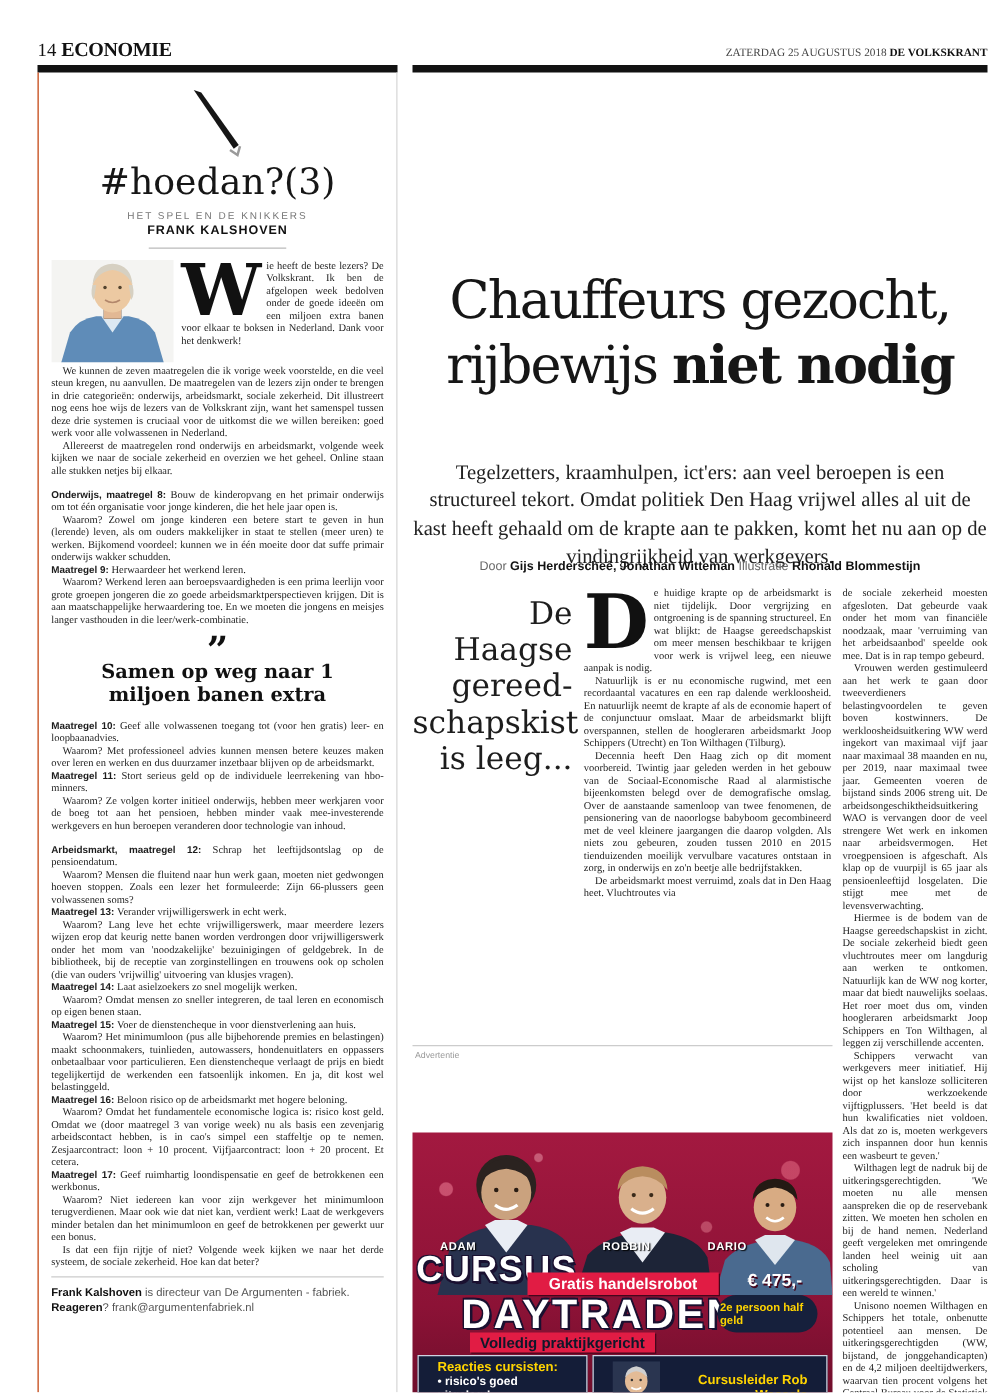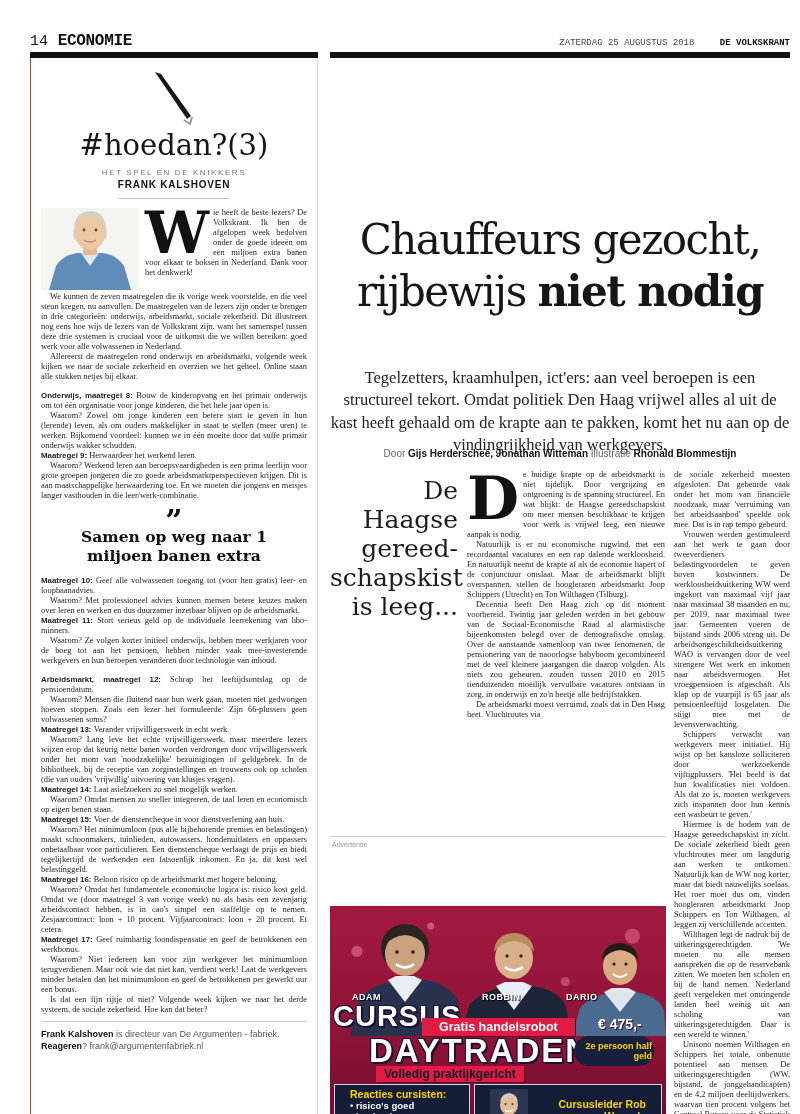--- a/index.html
+++ b/index.html
@@ -1,24 +1,24 @@
 <!DOCTYPE html>
 <html lang="nl"><head>
 <meta charset="utf-8">
 <style>
   html,body{margin:0;padding:0;background:#fff;}
   .page{position:relative;width:800px;height:1114px;background:#fff;overflow:hidden;
         font-family:"Liberation Serif",serif;color:#1a1a1a;}
   
   .masthead{position:absolute;top:32px;left:30px;width:760px;display:flex;
-            justify-content:space-between;align-items:baseline;font-family:Liberation Mono, monospace;}
+            justify-content:space-between;align-items:baseline;font-family:Liberation Serif, serif;}
   .pageno{font-size:15px;font-weight:400;color:#111;}
   .section{font-size:16px;font-weight:700;letter-spacing:-0.3px;color:#111;}
   .mh-right{font-size:9px;color:#444;}
-  .mh-right .brand{font-weight:700;color:#111;margin-left:20px;}
+  .mh-right .brand{font-weight:700;color:#111;}
   .bar{position:absolute;top:52px;height:6px;background:#121212;}
   .bar-left{left:30px;width:288px;}
   .bar-right{left:330px;width:460px;}
   
   .colframe{position:absolute;left:30px;top:58px;width:288px;height:1056px;
             border-left:1px solid #c2410c;border-right:1px solid #d8d8d8;box-sizing:border-box;
             padding:0 10px;}
   .quill{display:block;margin:14px auto 2px auto;}
   .col-title{font-family:"DejaVu Serif",serif;font-size:29px;text-align:center;margin:2px 0 6px 0;
              font-weight:400;color:#161616;}
@@ -81,21 +81,21 @@
              letter-spacing:1px;text-shadow:2px 2px 0 #1a1030,-1px -1px 0 #1a1030,1px -1px 0 #1a1030,-1px 1px 0 #1a1030;}
   .ad-banner1{position:absolute;left:92px;top:112px;background:#e11c44;color:#fff;font-weight:700;
               font-size:12.5px;padding:2px 17px;box-shadow:1px 1px 0 #45061c;}
   .ad-daytraden{position:absolute;left:0;top:126px;width:300px;text-align:center;color:#fff;
                 font-weight:700;font-size:33px;letter-spacing:2px;
                 text-shadow:2px 2px 0 #1a1030,-1px -1px 0 #1a1030,1px -1px 0 #1a1030,-1px 1px 0 #1a1030;}
   .ad-price{position:absolute;left:268px;top:110px;color:#fff;font-weight:700;font-size:14px;
             text-shadow:1px 1px 0 #45061c;}
   .ad-badge{position:absolute;left:244px;top:130px;width:80px;height:30px;background:#16203c;
             border-radius:15px;color:#ffd400;font-weight:700;font-size:9px;line-height:10px;
-            display:flex;align-items:center;justify-content:center;text-align:right;padding:2px;box-sizing:border-box;}
+            display:flex;align-items:center;justify-content:center;text-align:left;padding:2px;box-sizing:border-box;}
   .ad-banner2{position:absolute;left:46px;top:160px;background:#e11c44;color:#0f172a;font-weight:700;
               font-size:12px;padding:1px 8px;box-shadow:1px 1px 0 #45061c;}
   .ad-box{position:absolute;top:178px;background:#141d38;border:1px solid #cfd4e2;box-sizing:border-box;
           padding:3px 15px;}
   .ad-box-left{left:4px;width:136px;height:52px;}
   .ad-box-right{left:144px;width:188px;height:52px;display:flex;gap:19px;align-items:center;}
   .ad-box-title{color:#ffd400;font-weight:700;font-size:10.5px;line-height:12px;}
   .ad-bullet{color:#fff;font-size:9.5px;line-height:11px;font-weight:700;}
   .ad-box-text{color:#fff;font-size:10px;line-height:11.5px;font-weight:700;text-align:right;}
   .ad-schedule{position:absolute;left:0;top:232px;width:336px;height:13px;background:#fff;
@@ -214,22 +214,22 @@
         <div>
             <p class="bp ind">Natuurlijk is er nu economische rugwind, met een recordaantal vacatures en een rap dalende werkloosheid. En natuurlijk neemt de krapte af als de economie hapert of de conjunctuur omslaat. Maar de arbeidsmarkt blijft overspannen, stellen de hoogleraren arbeidsmarkt Joop Schippers (Utrecht) en Ton Wilthagen (Tilburg).</p>
             <p class="bp ind">Decennia heeft Den Haag zich op dit moment voorbereid. Twintig jaar geleden werden in het gebouw van de Sociaal-Economische Raad al alarmistische bijeenkomsten belegd over de demografische omslag. Over de aanstaande samenloop van twee fenomenen, de pensionering van de naoorlogse babyboom gecombineerd met de veel kleinere jaargangen die daarop volgden. Als niets zou gebeuren, zouden tussen 2010 en 2015 tienduizenden moeilijk vervulbare vacatures ontstaan in zorg, in onderwijs en zo'n beetje alle bedrijfstakken.</p>
             <p class="bp ind">De arbeidsmarkt moest verruimd, zoals dat in Den Haag heet. Vluchtroutes via</p>
           </div>
       </div>
       <div class="c2">
         <div>
             <p class="bp">de sociale zekerheid moesten afgesloten. Dat gebeurde vaak onder het mom van financiële noodzaak, maar 'verruiming van het arbeidsaanbod' speelde ook mee. Dat is in rap tempo gebeurd.</p>
             <p class="bp ind">Vrouwen werden gestimuleerd aan het werk te gaan door tweeverdieners belastingvoordelen te geven boven kostwinners. De werkloosheidsuitkering WW werd ingekort van maximaal vijf jaar naar maximaal 38 maanden en nu, per 2019, naar maximaal twee jaar. Gemeenten voeren de bijstand sinds 2006 streng uit. De arbeidsongeschiktheidsuitkering WAO is vervangen door de veel strengere Wet werk en inkomen naar arbeidsvermogen. Het vroegpensioen is afgeschaft. Als klap op de vuurpijl is 65 jaar als pensioenleeftijd losgelaten. Die stijgt mee met de levensverwachting.</p>
+            <p class="bp ind">Hiermee is de bodem van de Haagse gereedschapskist in zicht. De sociale zekerheid biedt geen vluchtroutes meer om langdurig aan werken te ontkomen. Natuurlijk kan de WW nog korter, maar dat biedt nauwelijks soelaas. Het roer moet dus om, vinden hoogleraren arbeidsmarkt Joop Schippers en Ton Wilthagen, al leggen zij verschillende accenten.</p>
             <p class="bp ind">Schippers verwacht van werkgevers meer initiatief. Hij wijst op het kansloze solliciteren door werkzoekende vijftigplussers. 'Het beeld is dat hun kwalificaties niet voldoen. Als dat zo is, moeten werkgevers zich inspannen door hun kennis een wasbeurt te geven.'</p>
-            <p class="bp ind">Hiermee is de bodem van de Haagse gereedschapskist in zicht. De sociale zekerheid biedt geen vluchtroutes meer om langdurig aan werken te ontkomen. Natuurlijk kan de WW nog korter, maar dat biedt nauwelijks soelaas. Het roer moet dus om, vinden hoogleraren arbeidsmarkt Joop Schippers en Ton Wilthagen, al leggen zij verschillende accenten.</p>
             <p class="bp ind">Wilthagen legt de nadruk bij de uitkeringsgerechtigden. 'We moeten nu alle mensen aanspreken die op de reservebank zitten. We moeten hen scholen en bij de hand nemen. Nederland geeft vergeleken met omringende landen heel weinig uit aan scholing van uitkeringsgerechtigden. Daar is een wereld te winnen.'</p>
             <p class="bp ind">Unisono noemen Wilthagen en Schippers het totale, onbenutte potentieel aan mensen. De uitkeringsgerechtigden (WW, bijstand, de jonggehandicapten) en de 4,2 miljoen deeltijdwerkers, waarvan tien procent volgens het Centraal Bureau voor de Statistiek langer wil werken. 'Als deeltijdwerkers een paar uur langer gaan werken, lost dat veel op', zegt Wilthagen. Maar ook het aanboren van de 'nuggers' – niet-uitkeringsgerechtigden – biedt arbeidspotentieel, vooral degenen die niet (meer) in aanmerking komen voor een uitkering, zoals veel werklozen na afloop van de WW-duur.</p>
           </div>
       </div>
     </div>
   </main>
 
   <div class="ad-rule"></div>
   <div class="ad-label">Advertentie</div>
   <div class="ad">

